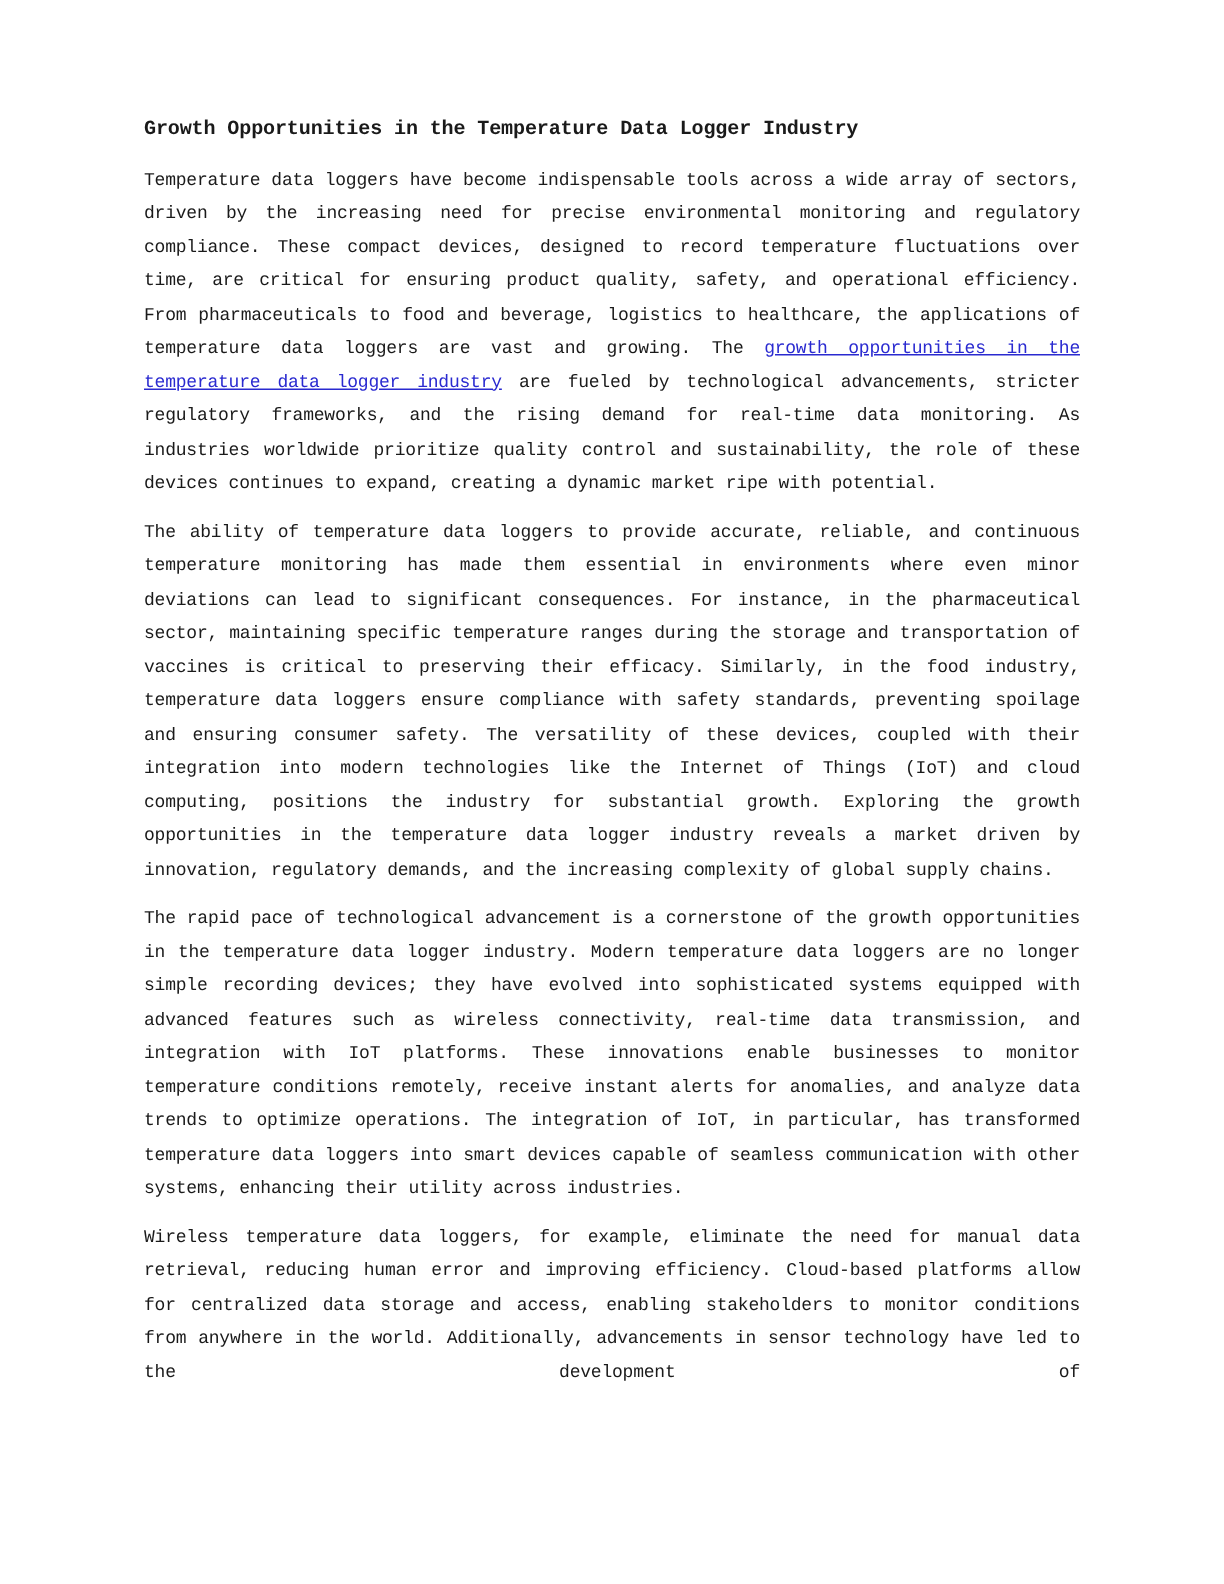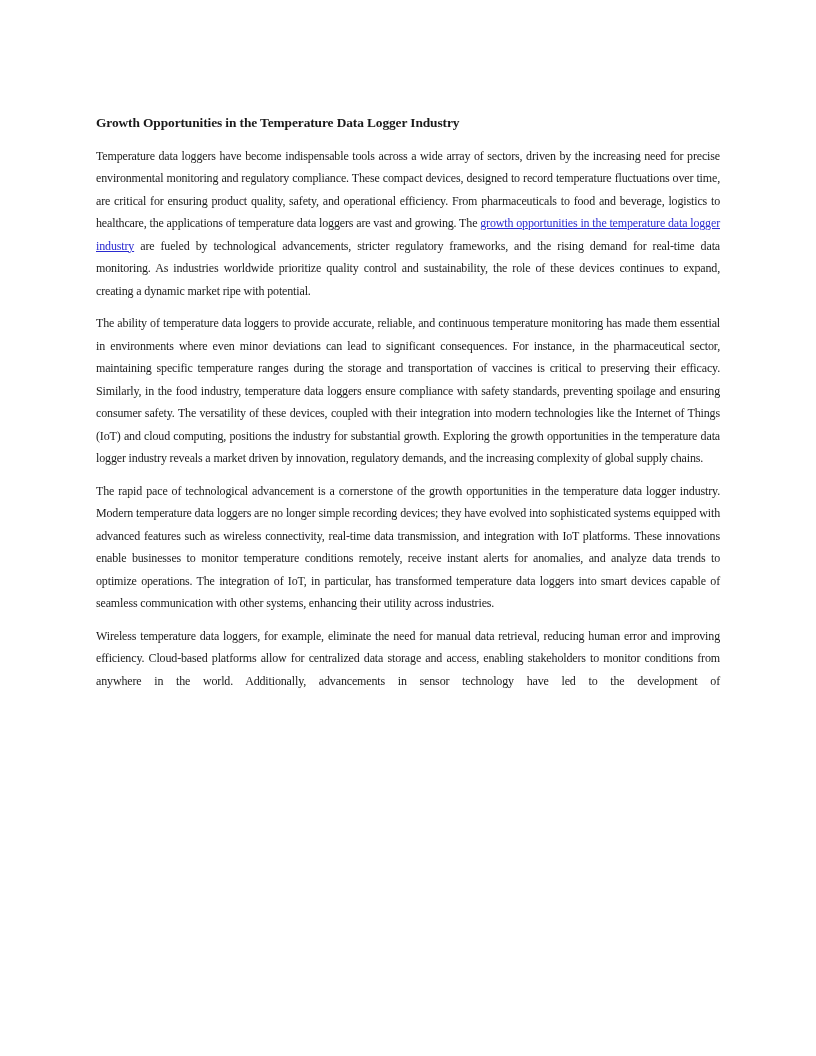--- a/index.html
+++ b/index.html
@@ -1,22 +1,22 @@
 <!DOCTYPE html>
 <html><head>
   <meta charset="utf-8">
   <style>
     html, body { margin: 0; padding: 0; background: #ffffff; }
     body { width: 816px; height: 1056px; position: relative; overflow: hidden; }
     .page {
       position: absolute;
       left: 96px;
-      top: 112px;
+      top: 76px;
       width: 624px;
-      font-family: Liberation Serif, serif;
+      font-family: Liberation Mono, monospace;
       color: #1a1a1a;
     }
     .heading {
       font-weight: bold;
       font-size: 13.4px;
       line-height: 22.5px;
       margin: 0 0 10px 0;
       color: #1a1a1a;
       letter-spacing: -0.1px;
     }

